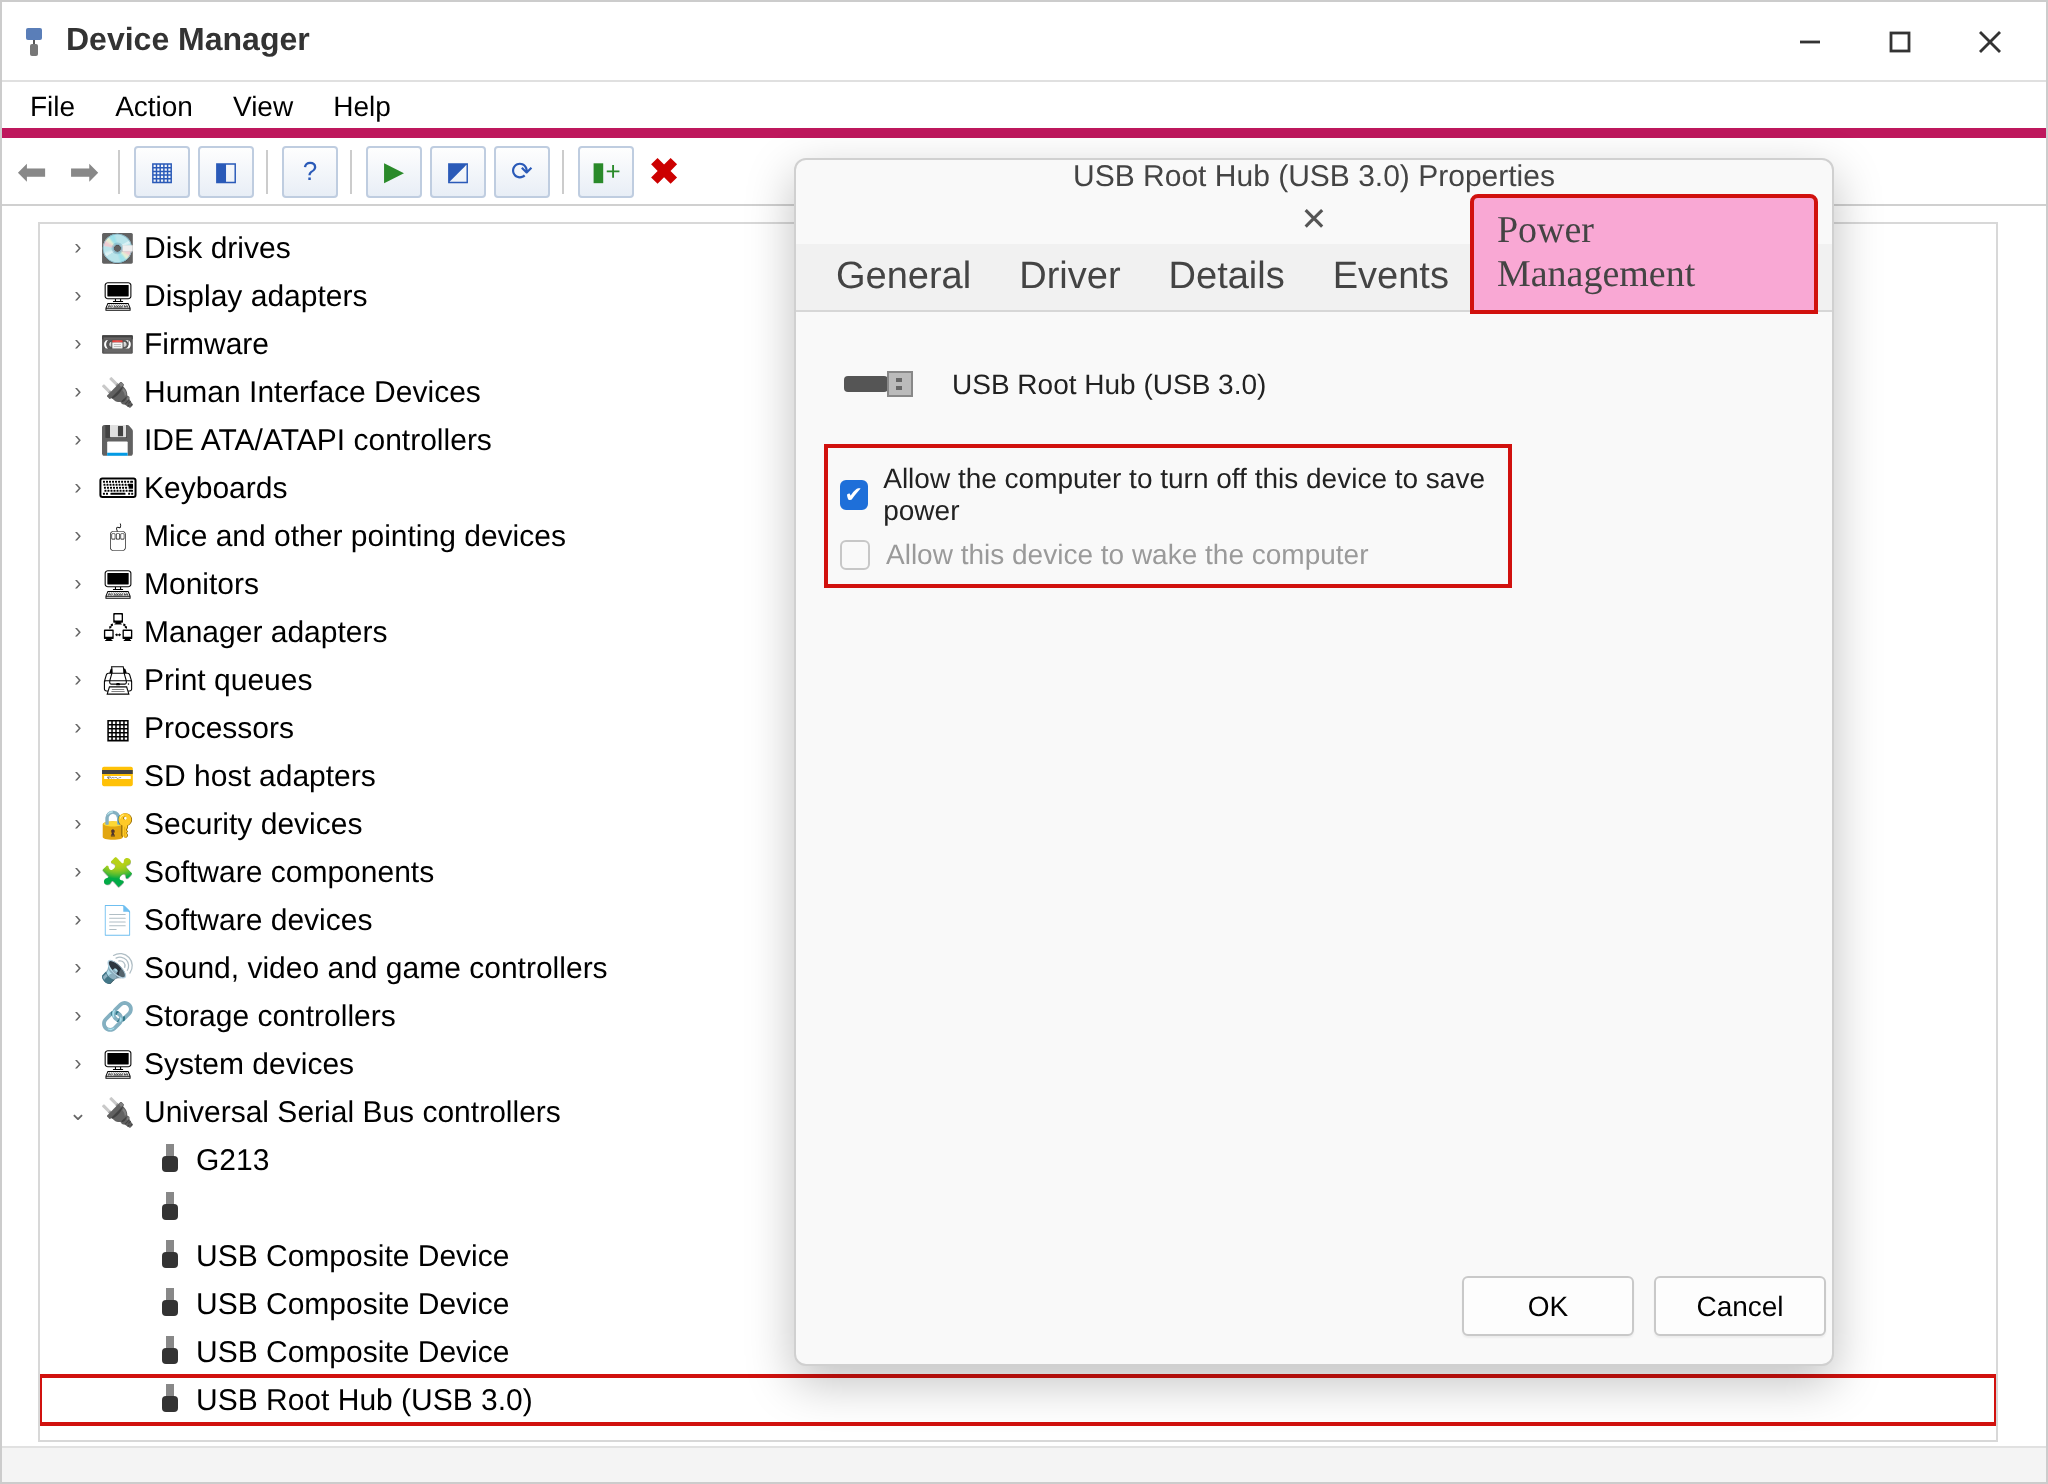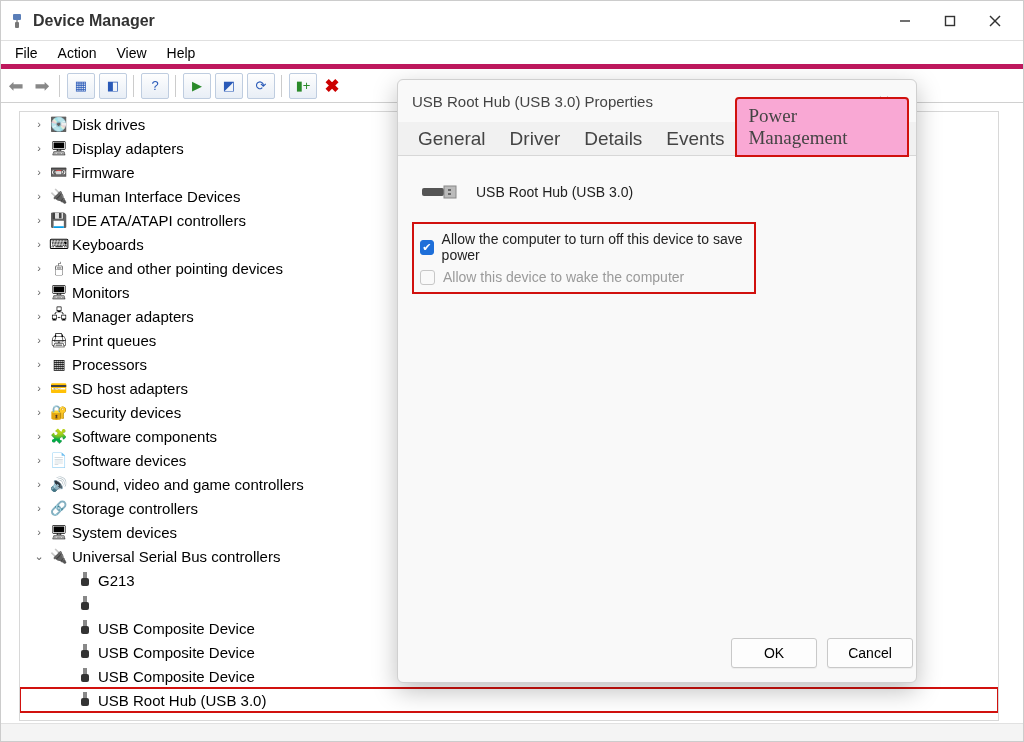--- a/index.html
+++ b/index.html
@@ -32,21 +32,21 @@
   .node { display:flex; align-items:center; height:24px; padding-left:12px; }
   .node .chev { width:16px; color:#666; font-size:11px; padding-right:2px; text-align:center; }
   .node .ico { width:22px; display:flex; justify-content:center; font-size:14px; }
   .node .label { padding-left:2px; }
   .child .node { padding-left:42px; }
   .child .node .chev { width:12px; }
   .highlight { outline:2px solid #d1110e; outline-offset:-1px; }
 
   
   .dialog { position:absolute; left:396px; top:78px; width:520px; height:604px; background:#f9f9f9; border-radius:6px; box-shadow:0 8px 24px rgba(0,0,0,.25); border:1px solid #d0d0d0; }
-  .dlg-title { height:42px; display:flex; align-items:center; padding:0 14px; font-size:15px; color:#444; }
+  .dlg-title { height:42px; display:flex; align-items:center; padding:0 14px; font-size:15px; color:#444;flex-direction:column; }
   .dlg-title .spacer{flex:1}
   .dlg-close { width:36px; height:30px; display:flex; align-items:center; justify-content:center; color:#555; font-size:16px; }
   .tabstrip { display:flex; align-items:flex-end; padding:0 8px; border-bottom:1px solid #d7d7d7; font-size:19px; background:#f1f1f1; height:34px; gap:0; }
   .tab { padding:6px 11px; color:#444; border:1px solid transparent; border-bottom:none; position:relative; top:1px; }
   .tab.active { background:#f9a8d4; border:1px solid #d7d7d7; border-bottom:1px solid #f9f9f9; border-radius:3px 3px 0 0;font-family:Liberation Serif, serif; }
   .tab.hl { outline:2px solid #d1110e; outline-offset:-1px; }
   .dlg-body { padding:18px 16px; font-size:14px; color:#222; }
   .dev-row { display:flex; align-items:center; gap:14px; padding:4px 6px 18px 6px; }
   .dev-row .plug { width:42px; height:28px; display:flex; align-items:center; justify-content:center; }
   .opts { padding:4px 6px; outline:2px solid #d1110e; width:340px; }

